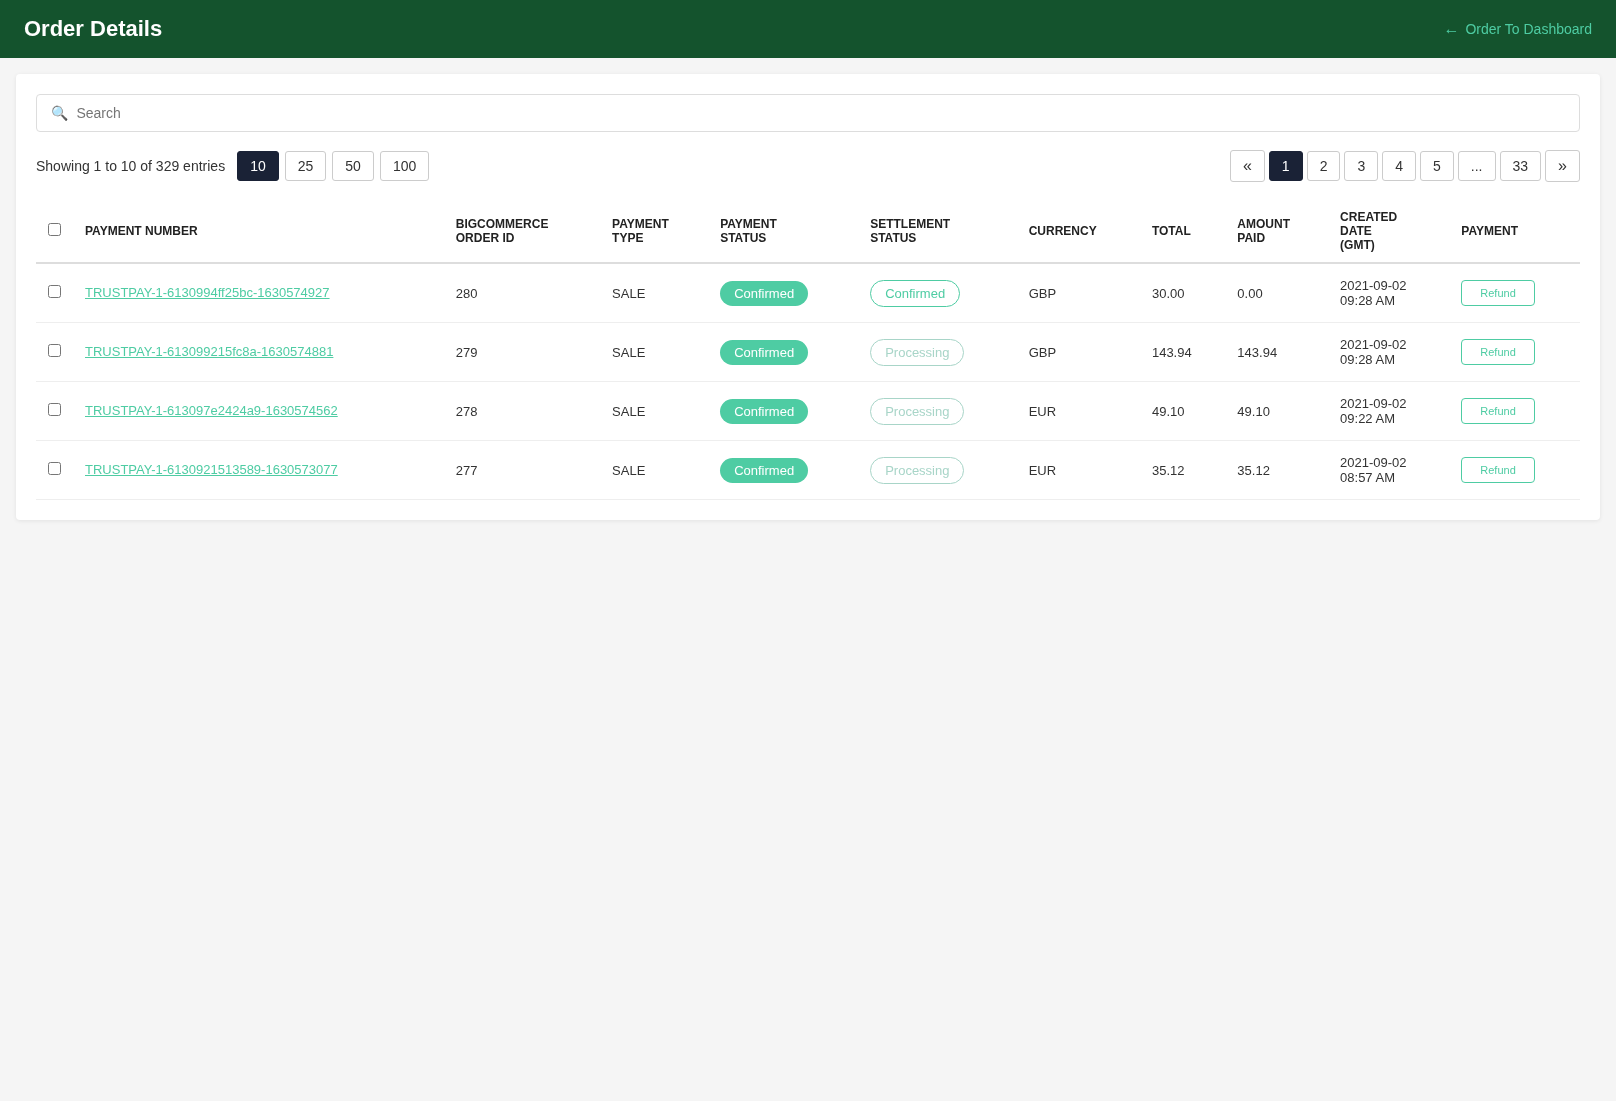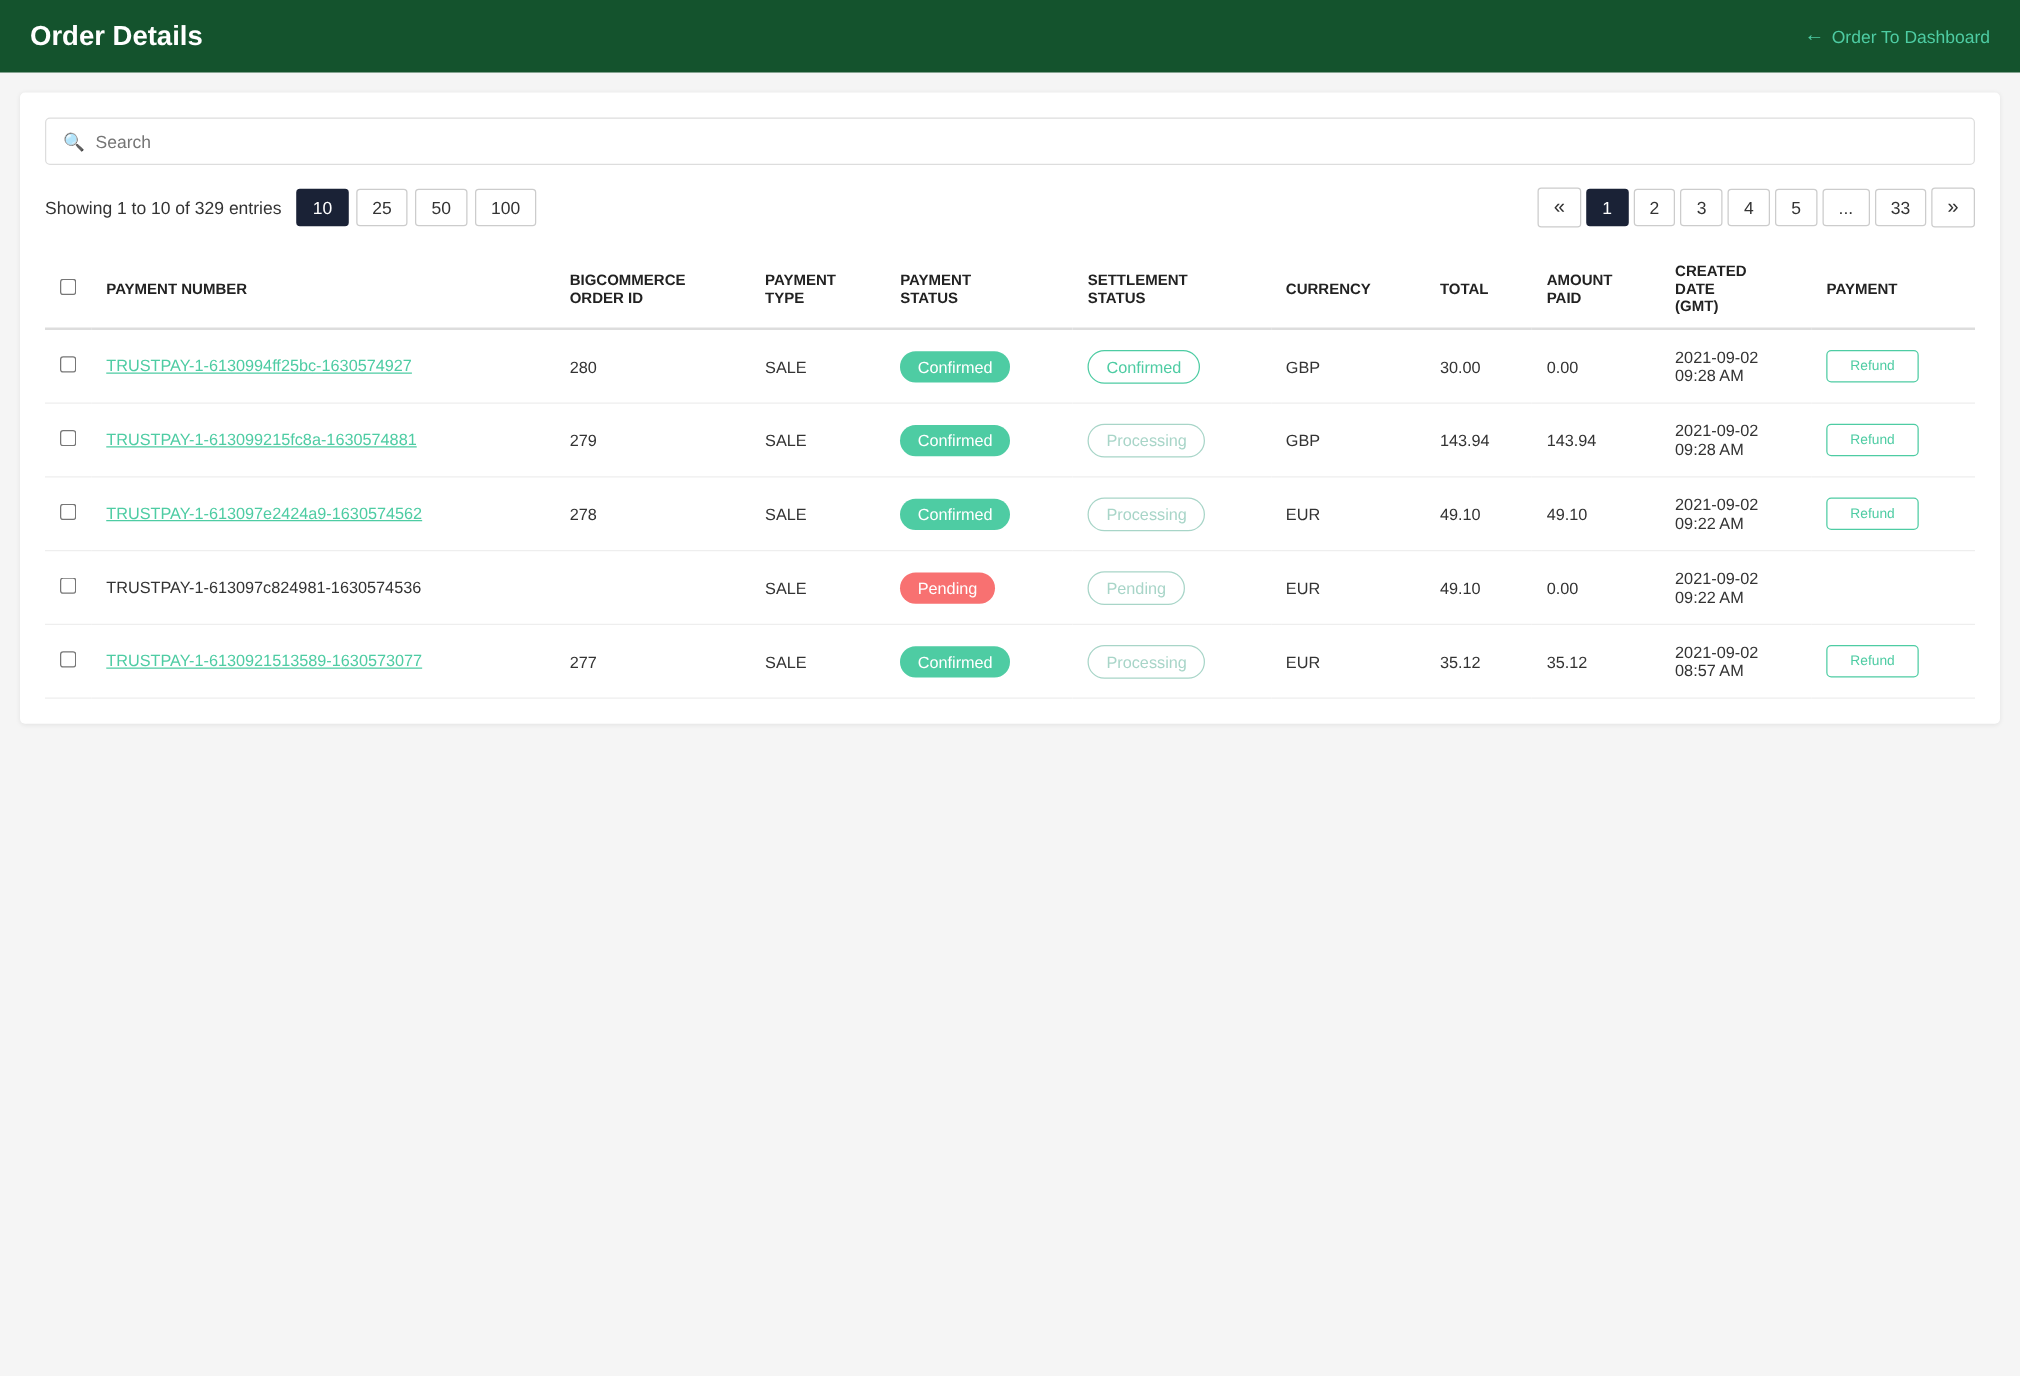--- a/index.html
+++ b/index.html
@@ -265,34 +265,20 @@
           <td><span class="badge badge-processing">Processing</span></td>
           <td>EUR</td>
           <td>49.10</td>
           <td>49.10</td>
           <td style="white-space: pre-line;">2021-09-02
 09:22 AM</td>
           <td><button class="refund-btn">Refund</button></td>
         </tr>
         <tr>
           <td><input type="checkbox" style=""></td>
-          <td><span class="no-link">TRUSTPAY-1-613097c824981-1630574536</span></td>
-          <td></td>
-          <td>SALE</td>
-          <td><span class="badge badge-pending-solid">Pending</span></td>
-          <td><span class="badge badge-pending-outline">Pending</span></td>
-          <td>EUR</td>
-          <td>49.10</td>
-          <td>0.00</td>
-          <td style="white-space: pre-line;">2021-09-02
-09:22 AM</td>
-          <td></td>
-        </tr>
-        <tr>
-          <td><input type="checkbox" style=""></td>
           <td><span class="payment-link">TRUSTPAY-1-6130921513589-1630573077</span></td>
           <td>277</td>
           <td>SALE</td>
           <td><span class="badge badge-confirmed-solid">Confirmed</span></td>
           <td><span class="badge badge-processing">Processing</span></td>
           <td>EUR</td>
           <td>35.12</td>
           <td>35.12</td>
           <td style="white-space: pre-line;">2021-09-02
 08:57 AM</td>

